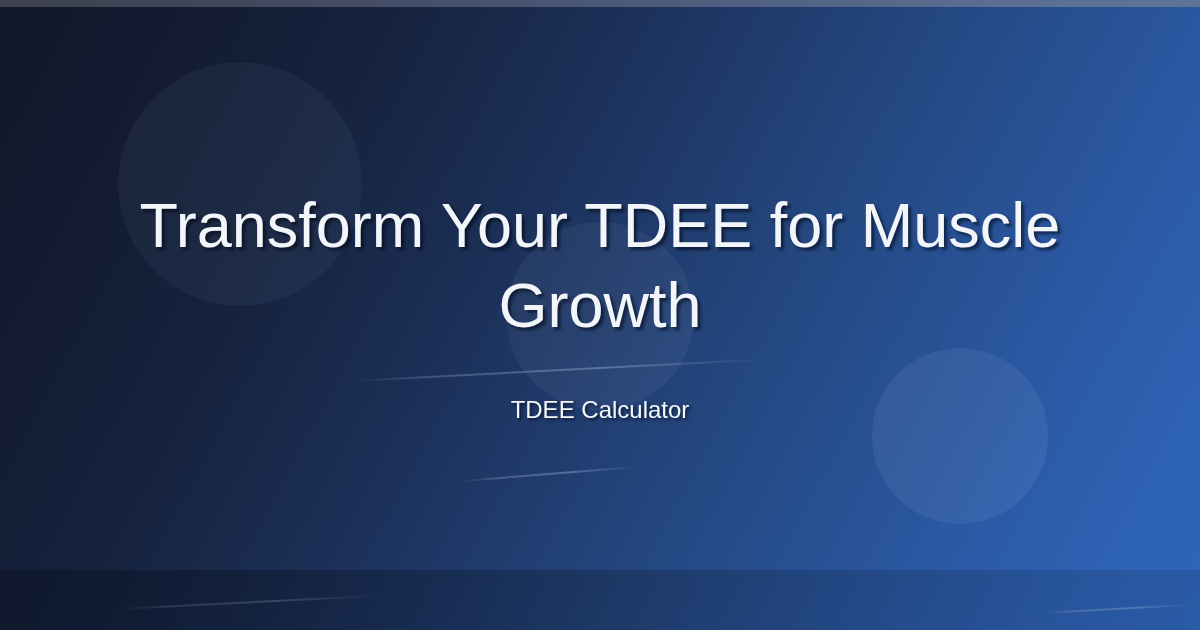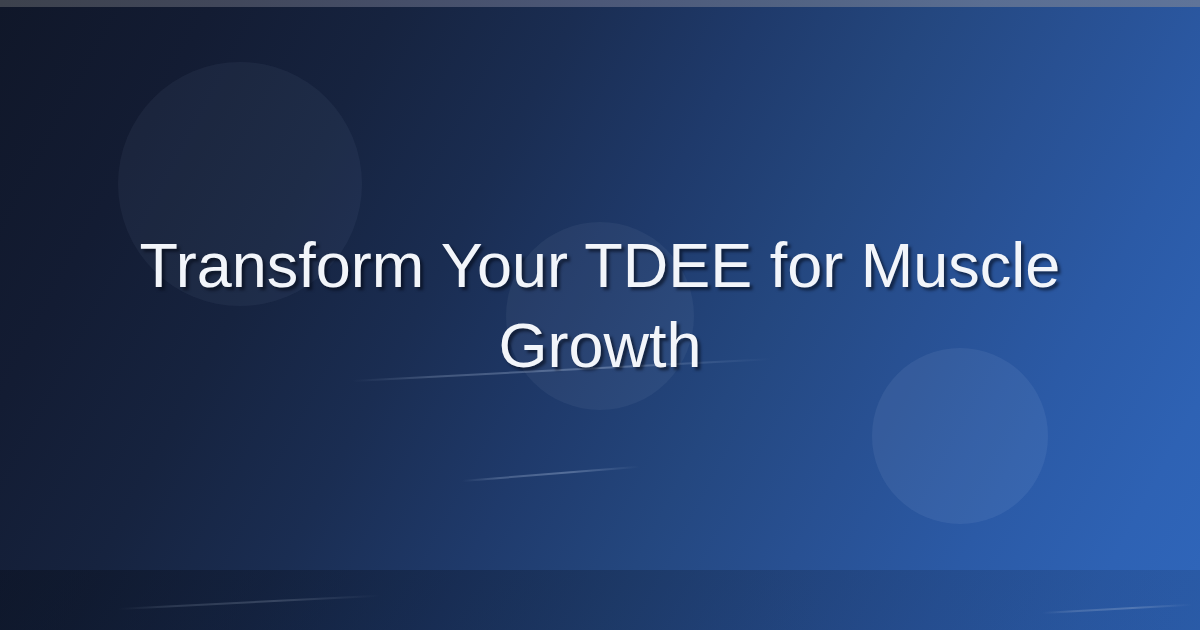--- a/index.html
+++ b/index.html
@@ -165,15 +165,16 @@
   <div class="streak streak-a"></div>
   <div class="streak streak-b"></div>
   <div class="streak streak-c"></div>
   <div class="streak streak-d"></div>
 
   <div class="bottom-band"></div>
 
   <div class="content">
     <h1 class="title">Transform Your TDEE for Muscle
 Growth</h1>
+    <p class="subtitle">TDEE Calculator</p>
   </div>
 
 </div>
 
 </body></html>

